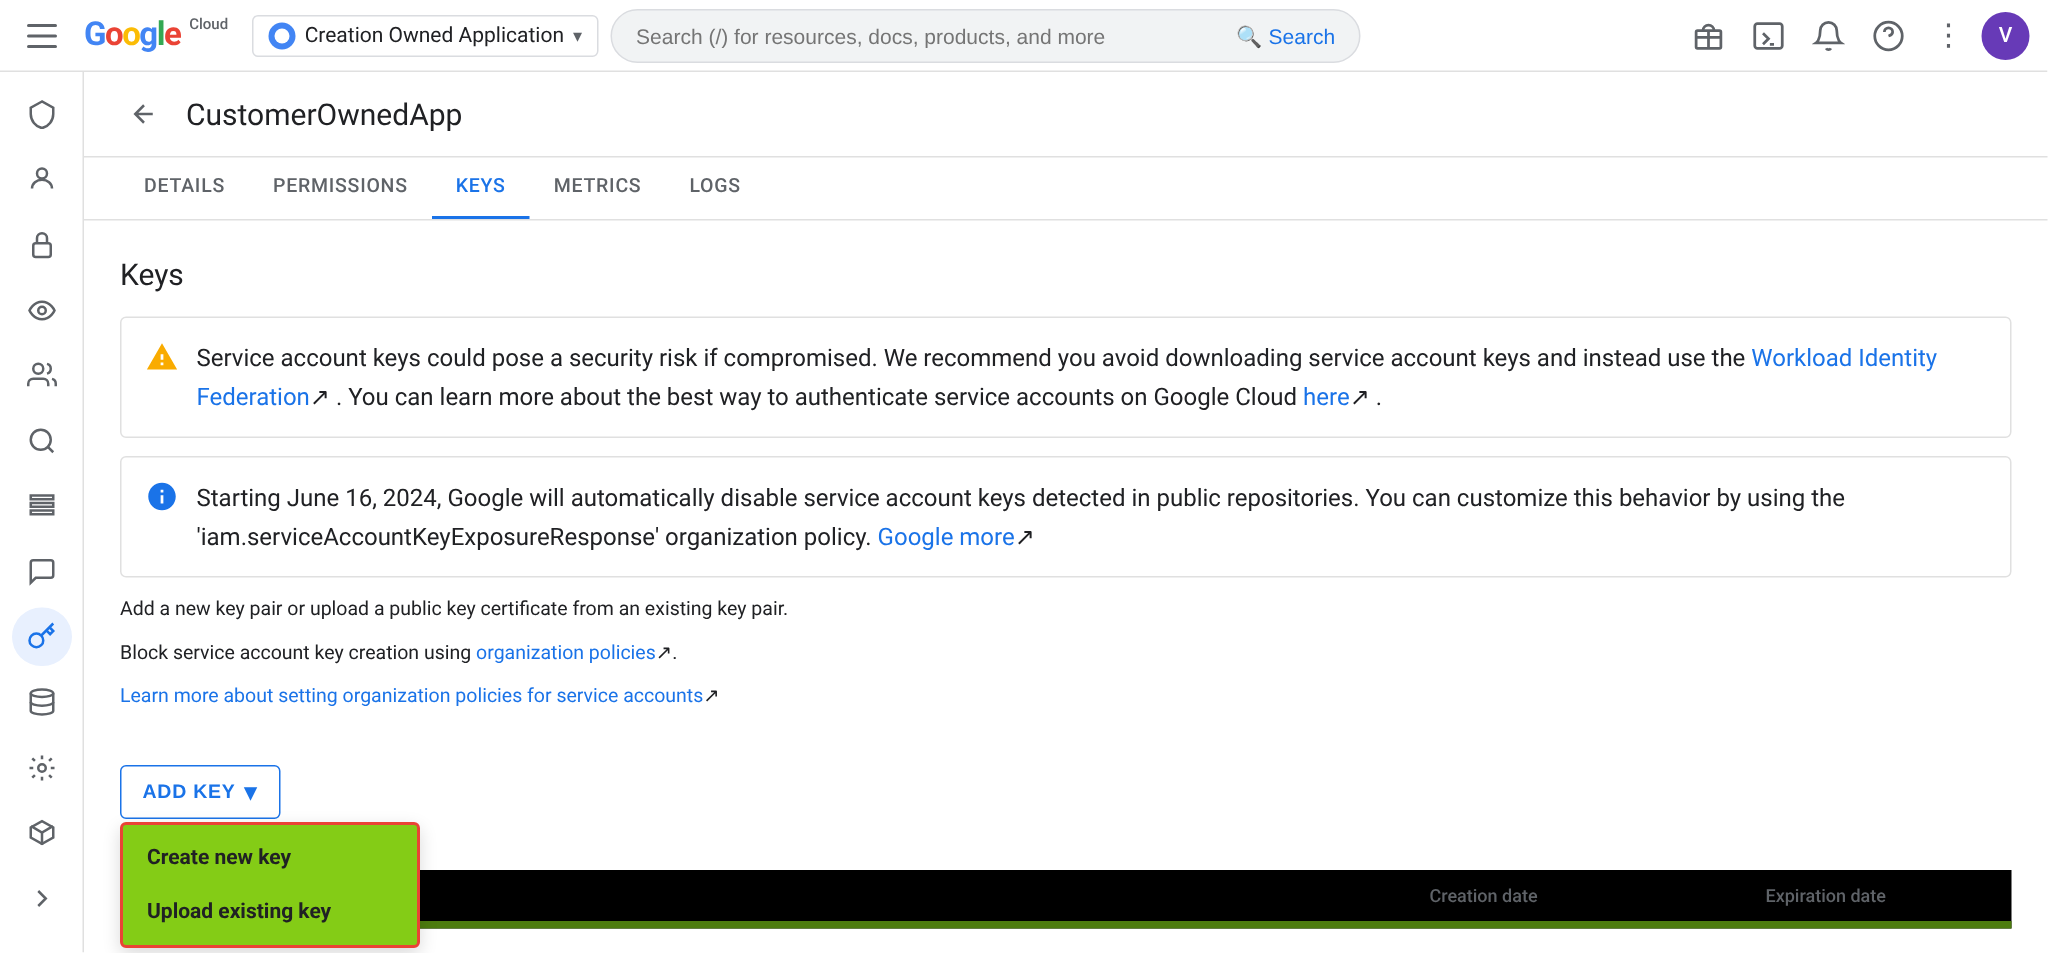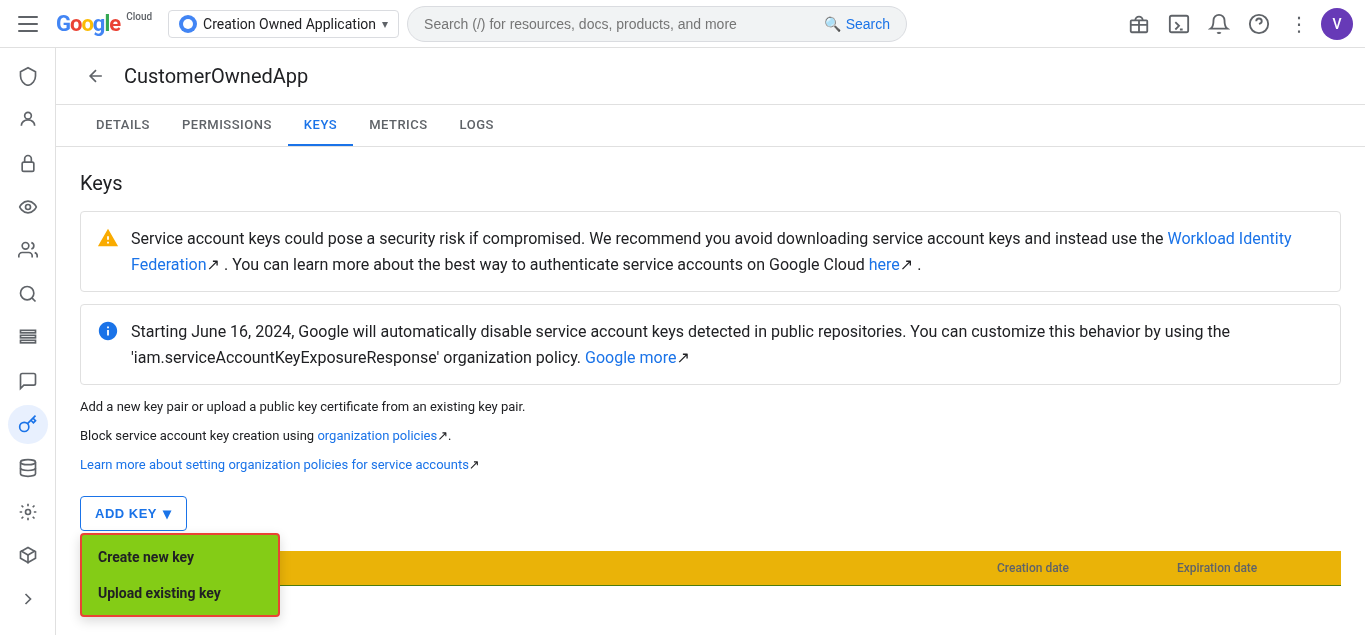--- a/index.html
+++ b/index.html
@@ -122,21 +122,21 @@
     }
     .alert-icon { flex-shrink: 0; margin-top: 1px; }
     .alert-text { font-size: 16px; color: #202124; line-height: 1.6; }
     .alert-link { color: #1a73e8; text-decoration: none; cursor: pointer; }
 
     
     .body-text { font-size: 13px; color: #202124; margin-bottom: 8px; line-height: 1.6; }
     .body-link { color: #1a73e8; text-decoration: none; cursor: pointer; }
 
     
-    .add-key-wrapper { position: relative; display: inline-block; margin: 12px 0; }
+    .add-key-wrapper { position: relative; display: inline-block; margin: 26px 0; }
     .add-key-btn {
       display: flex; align-items: center; gap: 6px;
       border: 1px solid #1a73e8; border-radius: 4px;
       background: transparent; color: #1a73e8; font-size: 13px; font-weight: 600;
       padding: 7px 14px; cursor: pointer; letter-spacing: 0.5px; text-transform: uppercase;
     }
 
     
     .dropdown-menu {
       position: absolute; top: calc(100% + 2px); left: 0;
@@ -144,22 +144,22 @@
       box-shadow: 0 4px 12px rgba(0,0,0,0.15); z-index: 100;
       min-width: 200px; padding: 4px 0; font-weight: bold;
     }
     .dropdown-item {
       padding: 10px 16px; font-size: 14px; color: #202124;
       cursor: pointer; white-space: nowrap;
     }
 
     
     .table-header {
-      display: flex; border-bottom: 1px solid #4d7c0f; margin-top: 8px;
-      padding: 10px 0; background: #eab308;
+      display: flex; border-bottom: 5px solid #4d7c0f; margin-top: 8px;
+      padding: 10px 0; background: #000000; gap: 44px;
     }
     .th { font-size: 12px; color: #5f6368; font-weight: 500; padding: 0 16px; }
     .th:first-child { flex: 1; }
     .th:nth-child(2) { width: 180px; }
     .th:nth-child(3) { width: 180px; }
   </style>
 </head>
 <body>
 
 <div class="topbar">

